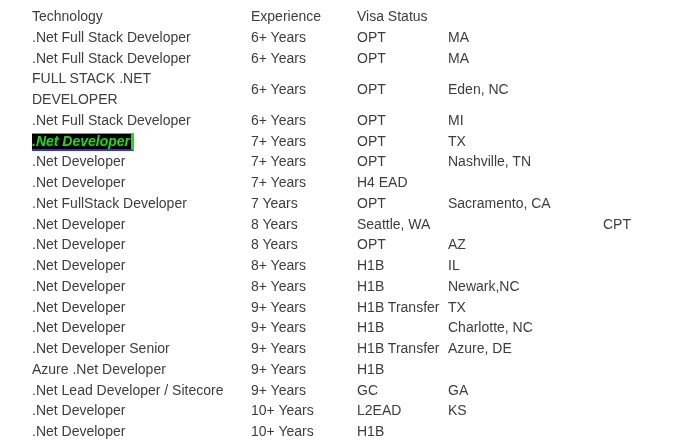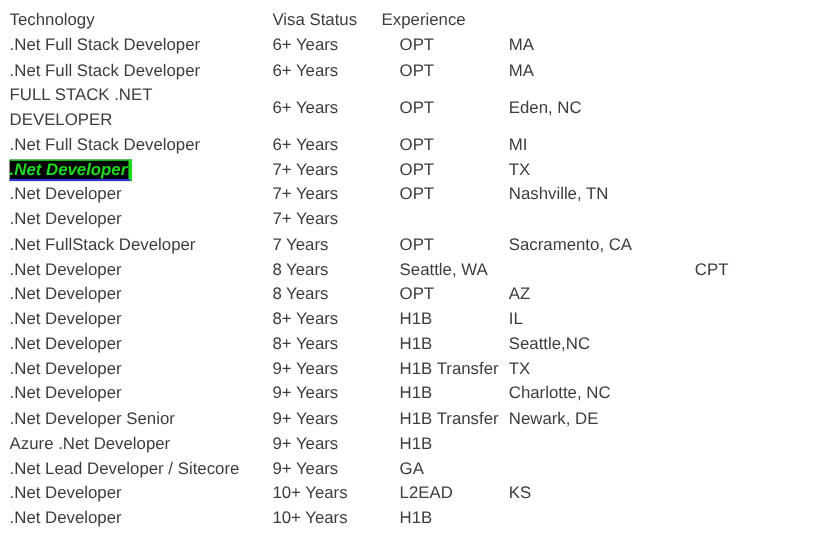--- a/index.html
+++ b/index.html
@@ -16,20 +16,21 @@
     font-family: "Liberation Sans", sans-serif;
     font-size: 14px;
     color: #3d3d3d;
     box-sizing: border-box;
     padding: 6px 0 0 8px;
   }
   .thead, .row {
     display: flex;
     align-items: center;
     min-height: 20.75px;
+    margin-left: 24px;
   }
   .cell {
     line-height: 20.75px;
     white-space: pre-line;
     overflow: hidden;
     flex-shrink: 0;
   }
   .cell.tech { width: 219px; }
   .cell.exp  { width: 106px; }
   .cell.visa { width: 91px;  }
@@ -47,22 +48,22 @@
     border-right: 3px solid var(--hl-text, #1fdb1f);
     border-bottom: 2px solid var(--hl-underline, #3232cf);
   }
 </style>
 </head>
 <body>
 
 <div class="screen">
   <div class="thead">
     <div class="cell tech">Technology</div>
+    <div class="cell exp">Experience</div>
     <div class="cell visa">Visa Status</div>
-    <div class="cell exp">Experience</div>
   </div>
   <div id="tbody">
       <div class="row">
         <div class="cell tech"><span>.Net Full Stack Developer</span></div>
         <div class="cell exp"><span>6+ Years</span></div>
         <div class="cell visa"><span>OPT</span></div>
         <div class="cell loc"><span>MA</span></div>
       </div>
       <div class="row">
         <div class="cell tech"><span>.Net Full Stack Developer</span></div>
@@ -91,20 +92,21 @@
       </div>
       <div class="row">
         <div class="cell tech"><span>.Net Developer</span></div>
         <div class="cell exp"><span>7+ Years</span></div>
         <div class="cell visa"><span>OPT</span></div>
         <div class="cell loc"><span>Nashville, TN</span></div>
       </div>
       <div class="row">
         <div class="cell tech"><span>.Net Developer</span></div>
         <div class="cell exp"><span>7+ Years</span></div>
+        <div class="cell visa"><span>H4 EAD</span></div>
       </div>
       <div class="row">
         <div class="cell tech"><span>.Net FullStack Developer</span></div>
         <div class="cell exp"><span>7 Years</span></div>
         <div class="cell visa"><span>OPT</span></div>
         <div class="cell loc"><span>Sacramento, CA</span></div>
       </div>
       <div class="row">
         <div class="cell tech"><span>.Net Developer</span></div>
         <div class="cell exp"><span>8 Years</span></div>
@@ -120,48 +122,49 @@
       <div class="row">
         <div class="cell tech"><span>.Net Developer</span></div>
         <div class="cell exp"><span>8+ Years</span></div>
         <div class="cell visa"><span>H1B</span></div>
         <div class="cell loc"><span>IL</span></div>
       </div>
       <div class="row">
         <div class="cell tech"><span>.Net Developer</span></div>
         <div class="cell exp"><span>8+ Years</span></div>
         <div class="cell visa"><span>H1B</span></div>
-        <div class="cell loc"><span>Seattle,NC</span></div>
+        <div class="cell loc"><span>Newark,NC</span></div>
       </div>
       <div class="row">
         <div class="cell tech"><span>.Net Developer</span></div>
         <div class="cell exp"><span>9+ Years</span></div>
         <div class="cell visa"><span>H1B Transfer</span></div>
         <div class="cell loc"><span>TX</span></div>
       </div>
       <div class="row">
         <div class="cell tech"><span>.Net Developer</span></div>
         <div class="cell exp"><span>9+ Years</span></div>
         <div class="cell visa"><span>H1B</span></div>
         <div class="cell loc"><span>Charlotte, NC</span></div>
       </div>
       <div class="row">
         <div class="cell tech"><span>.Net Developer Senior</span></div>
         <div class="cell exp"><span>9+ Years</span></div>
         <div class="cell visa"><span>H1B Transfer</span></div>
-        <div class="cell loc"><span>Newark, DE</span></div>
+        <div class="cell loc"><span>Azure, DE</span></div>
       </div>
       <div class="row">
         <div class="cell tech"><span>Azure .Net Developer</span></div>
         <div class="cell exp"><span>9+ Years</span></div>
         <div class="cell visa"><span>H1B</span></div>
       </div>
       <div class="row">
         <div class="cell tech"><span>.Net Lead Developer / Sitecore</span></div>
         <div class="cell exp"><span>9+ Years</span></div>
+        <div class="cell visa"><span>GC</span></div>
         <div class="cell loc"><span>GA</span></div>
       </div>
       <div class="row">
         <div class="cell tech"><span>.Net Developer</span></div>
         <div class="cell exp"><span>10+ Years</span></div>
         <div class="cell visa"><span>L2EAD</span></div>
         <div class="cell loc"><span>KS</span></div>
       </div>
       <div class="row">
         <div class="cell tech"><span>.Net Developer</span></div>

